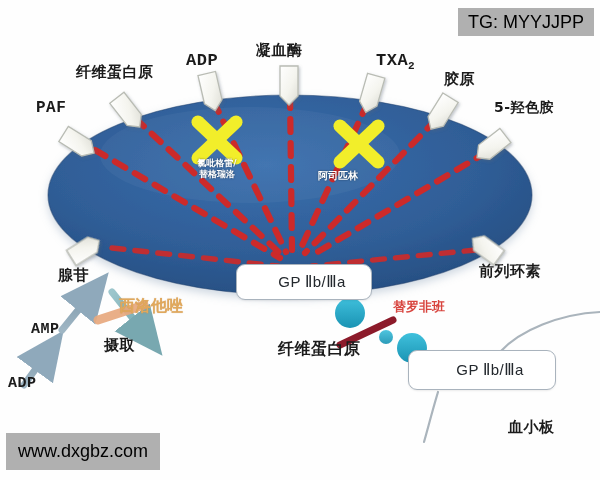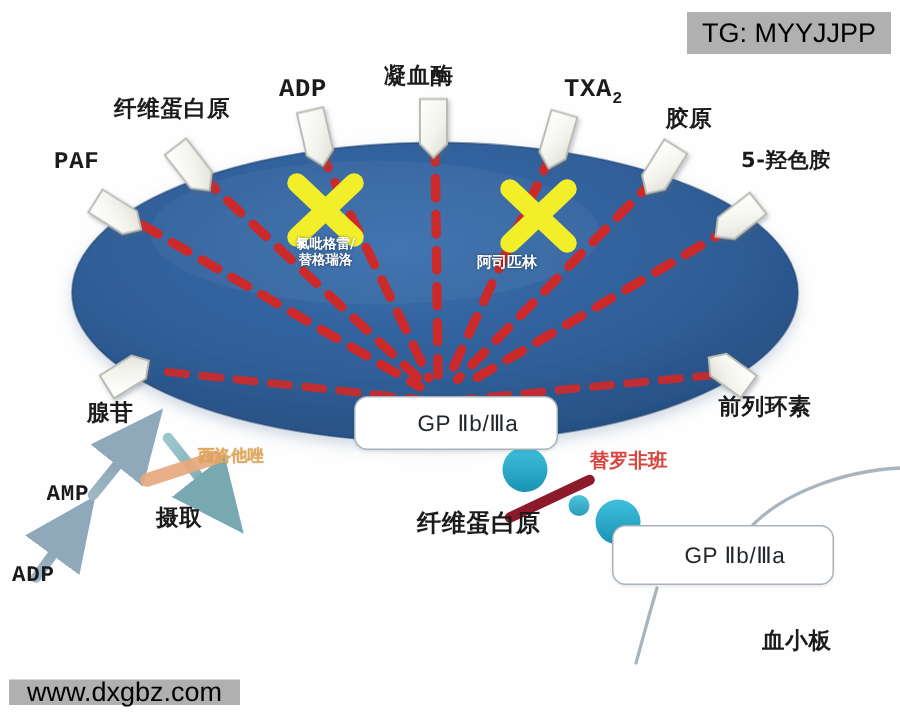--- a/index.html
+++ b/index.html
@@ -50,24 +50,23 @@
     line-height: 11px;
     text-align: center;
     white-space: nowrap;
     text-shadow: 0 0 2px rgba(0,0,0,0.55);
   }
   .drug-orange {
     position: absolute;
     color: #e0a85c;
     font-family: Liberation Sans, sans-serif;
     font-weight: bold;
-    font-size: 11px;
+    font-size: 16px;
     white-space: nowrap;
     text-shadow: 0 0 1px rgba(180,120,40,0.5);
-    margin-left: 13px;
   }
   .drug-red {
     position: absolute;
     color: #d8453f;
     font-family: "DejaVu Sans", "Liberation Sans", sans-serif;
     font-weight: bold;
     font-size: 13px;
     white-space: nowrap;
   }
   .gp-box {
@@ -98,21 +97,21 @@
   #wm-top {
     right: 6px;
     top: 8px;
     height: 28px;
     padding: 0 10px;
     font-size: 18px;
   }
   #wm-bottom {
     left: 6px;
     bottom: 10px;
-    height: 17px;
+    height: 37px;
     padding: 0 12px;
     font-size: 18px;
   }
 </style>
 </head>
 <body>
 
 <div id="stage">
 
   <svg class="layer" viewBox="0 0 600 480">

